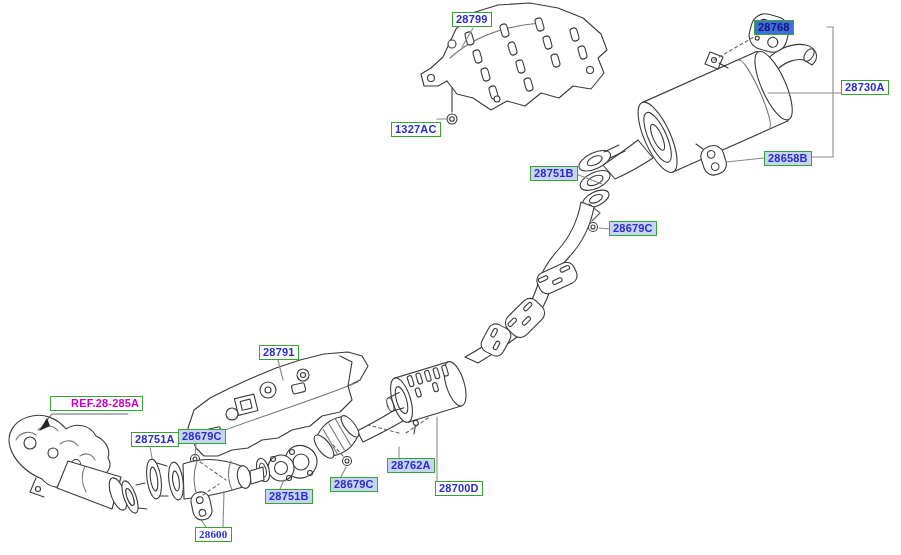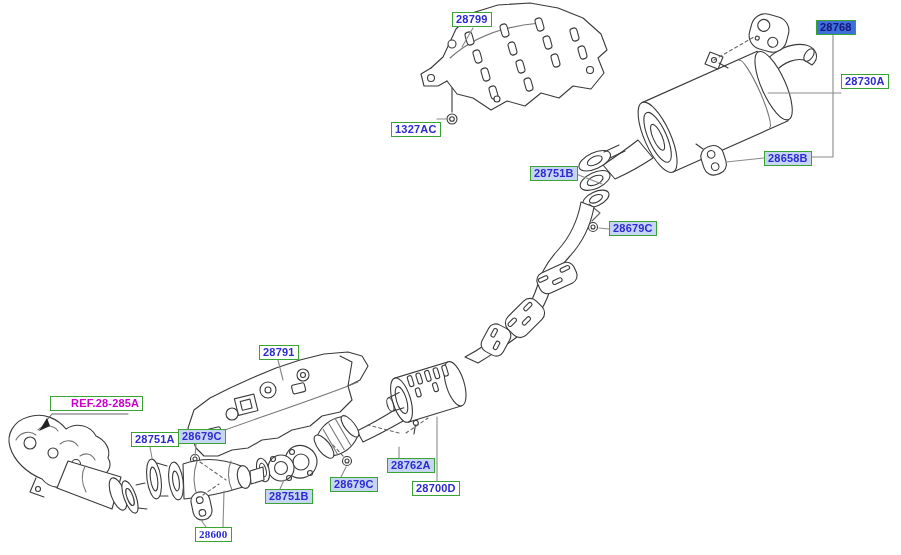--- a/index.html
+++ b/index.html
@@ -279,28 +279,28 @@
     <path d="M206,527 L201,520 M223,527 L224,491"></path>
   </g>
 
   <g>
     <path d="M128,414 L52,414 L47,420" stroke="#666"></path>
     <polygon points="47,418 50,426 39,431" fill="#222" stroke="none"></polygon>
   </g>
 </svg>
 
 <span class="part-label plain" style="left: 452px; top: 12px;">28799</span>
-    <span class="part-label selected" style="left: 816px; top: 20px;">28768</span>
-    <span class="part-label plain" style="left: 841px; top: 74px;">28730A</span>
+    <span class="part-label selected" style="left: 754px; top: 20px;">28768</span>
+    <span class="part-label plain" style="left: 841px; top: 80px;">28730A</span>
     <span class="part-label plain" style="left: 391px; top: 122px;">1327AC</span>
     <span class="part-label shaded" style="left: 764px; top: 151px;">28658B</span>
     <span class="part-label shaded" style="left: 530px; top: 166px;">28751B</span>
     <span class="part-label shaded" style="left: 609px; top: 221px;">28679C</span>
     <span class="part-label plain" style="left: 259px; top: 345px;">28791</span>
     <span class="part-label ref" style="left: 50px; top: 396px; padding-left: 20px;">REF.28-285A</span>
     <span class="part-label plain" style="left: 131px; top: 432px;">28751A</span>
     <span class="part-label shaded" style="left: 178px; top: 429px;">28679C</span>
     <span class="part-label shaded" style="left: 265px; top: 489px;">28751B</span>
     <span class="part-label shaded" style="left: 330px; top: 477px;">28679C</span>
     <span class="part-label shaded" style="left: 387px; top: 458px; text-align: center;">28762A</span>
-    <span class="part-label plain" style="left: 412px; top: 481px;">28700D</span>
+    <span class="part-label plain" style="left: 435px; top: 481px;">28700D</span>
     <span class="part-label plain" style="left: 195px; top: 527px; font-family: Liberation Serif, serif;">28600</span>
   </div>
 
 </body></html>

